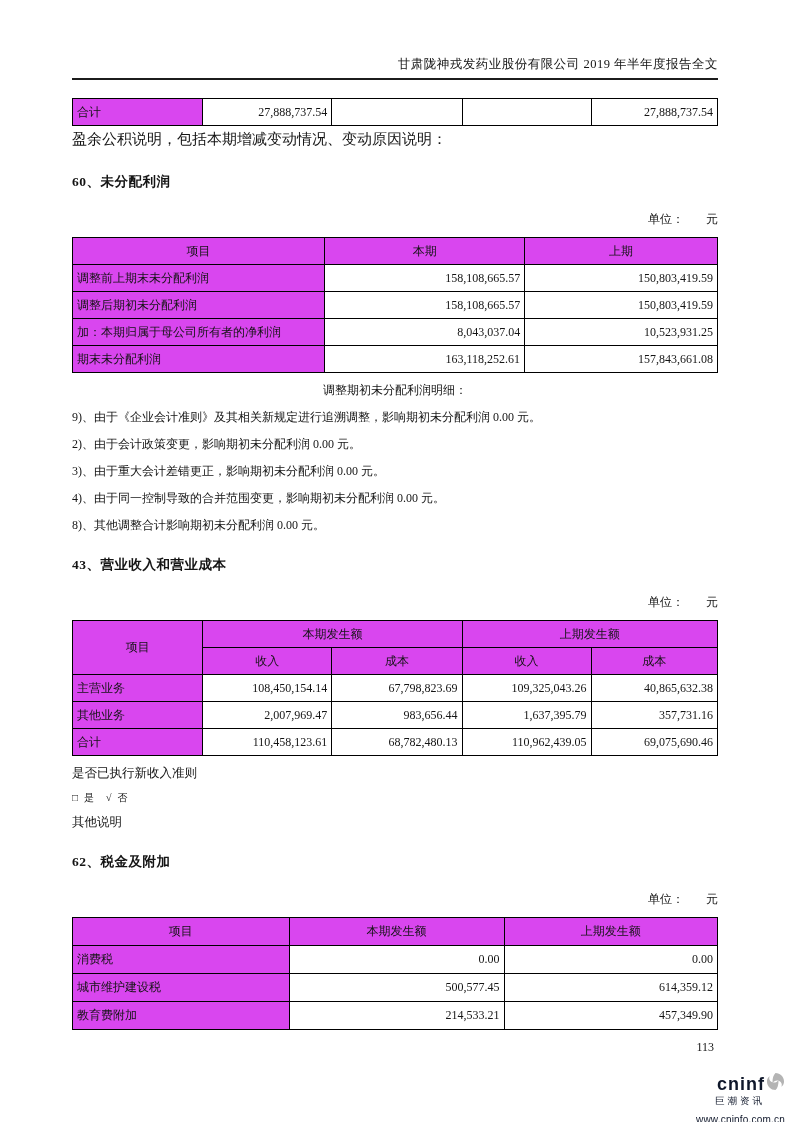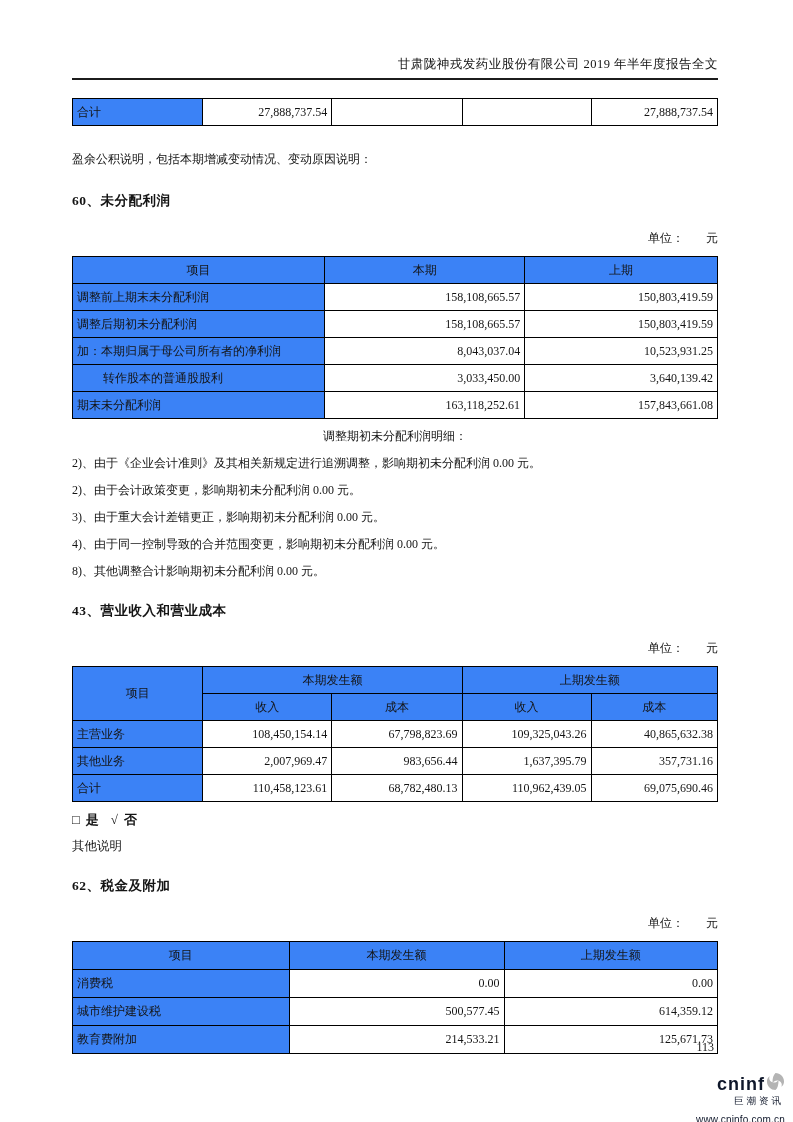--- a/index.html
+++ b/index.html
@@ -30,54 +30,54 @@
   }
   table.tbl td{
     border:1px solid #000;
     padding:0 4px;
     height:26px;
     vertical-align:middle;
     overflow:hidden;
     white-space:nowrap;
   }
   table.t62 td{height:27px;}
-  .gray{background:#3b82f6;}
+  .gray{background:#d946ef;}
   .num{text-align:right;}
   .ctr{text-align:center;}
   .indent{padding-left:30px !important;}
 
   .t-top{margin-top:18px;}
-  .body-note{margin-top:25px;font-size:12px;}
+  .body-note{margin-top:4px;font-size:15px;}
 
   .sec-title{margin-top:24px;font-size:13.5px;font-weight:bold;letter-spacing:0.5px;}
   .sec-title.mt22{margin-top:22px;}
   .unit-line{margin-top:20px;text-align:right;font-size:12px;}
   .unit-line .u-val{margin-left:22px;}
   .tbl-wrap{margin-top:9px;}
 
   .detail-title{margin-top:9px;font-size:12px;text-align:center;}
   .note-line{margin-top:10px;font-size:12px;}
 
   .q-line{margin-top:9px;font-size:12.5px;}
-  .cb-line{margin-top:9px;font-size:13px;font-weight:bold;}
+  .cb-line{margin-top:9px;font-size:10px;}
   .cb-line .glyph{display:inline-block;margin-right:6px;}
   .cb-line .lbl{margin-right:12px;}
 
   .page-num{
     position:absolute;top:1040px;right:79px;
     font-size:12px;
   }
   .cninfo{
     position:absolute;top:1072px;right:8px;
     text-align:right;color:#0f172a;
     font-family:"Liberation Sans","DejaVu Sans",sans-serif;
   }
   .cn-row{display:flex;align-items:center;justify-content:flex-end;gap:1px;}
   .cn-name{font-size:18px;font-weight:bold;letter-spacing:1px;line-height:18px;}
-  .cn-sub{font-size:9.5px;letter-spacing:3px;margin-top:0;margin-right:1px;}
+  .cn-sub{font-size:9.5px;letter-spacing:3px;margin-top:0;margin-right:20px;}
   .cn-url{font-size:10px;letter-spacing:0.2px;margin-top:6px;}
 </style>
 </head>
 <body>
 
 <div class="page">
   <div class="content">
 
     <div class="doc-header">
       <span>甘肃陇神戎发药业股份有限公司 2019 年半年度报告全文</span>
@@ -132,35 +132,30 @@
           <td class="gray">调整后期初未分配利润</td>
           <td class="num">158,108,665.57</td>
           <td class="num">150,803,419.59</td>
         </tr>
         <tr>
           <td class="gray">加：本期归属于母公司所有者的净利润</td>
           <td class="num">8,043,037.04</td>
           <td class="num">10,523,931.25</td>
         </tr>
         <tr>
-          <td class="gray indent">转作股本的普通股股利</td>
-          <td class="num">3,033,450.00</td>
-          <td class="num">3,640,139.42</td>
-        </tr>
-        <tr>
           <td class="gray">期末未分配利润</td>
           <td class="num">163,118,252.61</td>
           <td class="num">157,843,661.08</td>
         </tr>
       </tbody>
         </table>
     </div>
 
     <div class="detail-title">调整期初未分配利润明细：</div>
-    <div class="note-line">2)、由于《企业会计准则》及其相关新规定进行追溯调整，影响期初未分配利润 0.00 元。</div>
+    <div class="note-line">9)、由于《企业会计准则》及其相关新规定进行追溯调整，影响期初未分配利润 0.00 元。</div>
     <div class="note-line">2)、由于会计政策变更，影响期初未分配利润 0.00 元。</div>
     <div class="note-line">3)、由于重大会计差错更正，影响期初未分配利润 0.00 元。</div>
     <div class="note-line">4)、由于同一控制导致的合并范围变更，影响期初未分配利润 0.00 元。</div>
     <div class="note-line">8)、其他调整合计影响期初未分配利润 0.00 元。</div>
 
     <div class="sec-title mt22">43、营业收入和营业成本</div>
 
     <div class="unit-line">
       <span>单位：</span><span class="u-val">元</span>
     </div>
@@ -204,20 +199,21 @@
           <td class="gray">合计</td>
           <td class="num">110,458,123.61</td>
           <td class="num">68,782,480.13</td>
           <td class="num">110,962,439.05</td>
           <td class="num">69,075,690.46</td>
         </tr>
       </tbody>
         </table>
     </div>
 
+    <div class="q-line">是否已执行新收入准则</div>
     <div class="cb-line">
       <span class="glyph">□</span><span class="lbl">是</span><span class="glyph">√</span><span class="lbl">否</span>
     </div>
     <div class="q-line">其他说明</div>
 
     <div class="sec-title mt22">62、税金及附加</div>
 
     <div class="unit-line">
       <span>单位：</span><span class="u-val">元</span>
     </div>
@@ -241,21 +237,21 @@
           <td class="num">0.00</td>
         </tr>
         <tr>
           <td class="gray">城市维护建设税</td>
           <td class="num">500,577.45</td>
           <td class="num">614,359.12</td>
         </tr>
         <tr>
           <td class="gray">教育费附加</td>
           <td class="num">214,533.21</td>
-          <td class="num">125,671.73</td>
+          <td class="num">457,349.90</td>
         </tr>
       </tbody>
         </table>
     </div>
 
   </div>
 
   <div class="page-num">113</div>
 
   <div class="cninfo">

